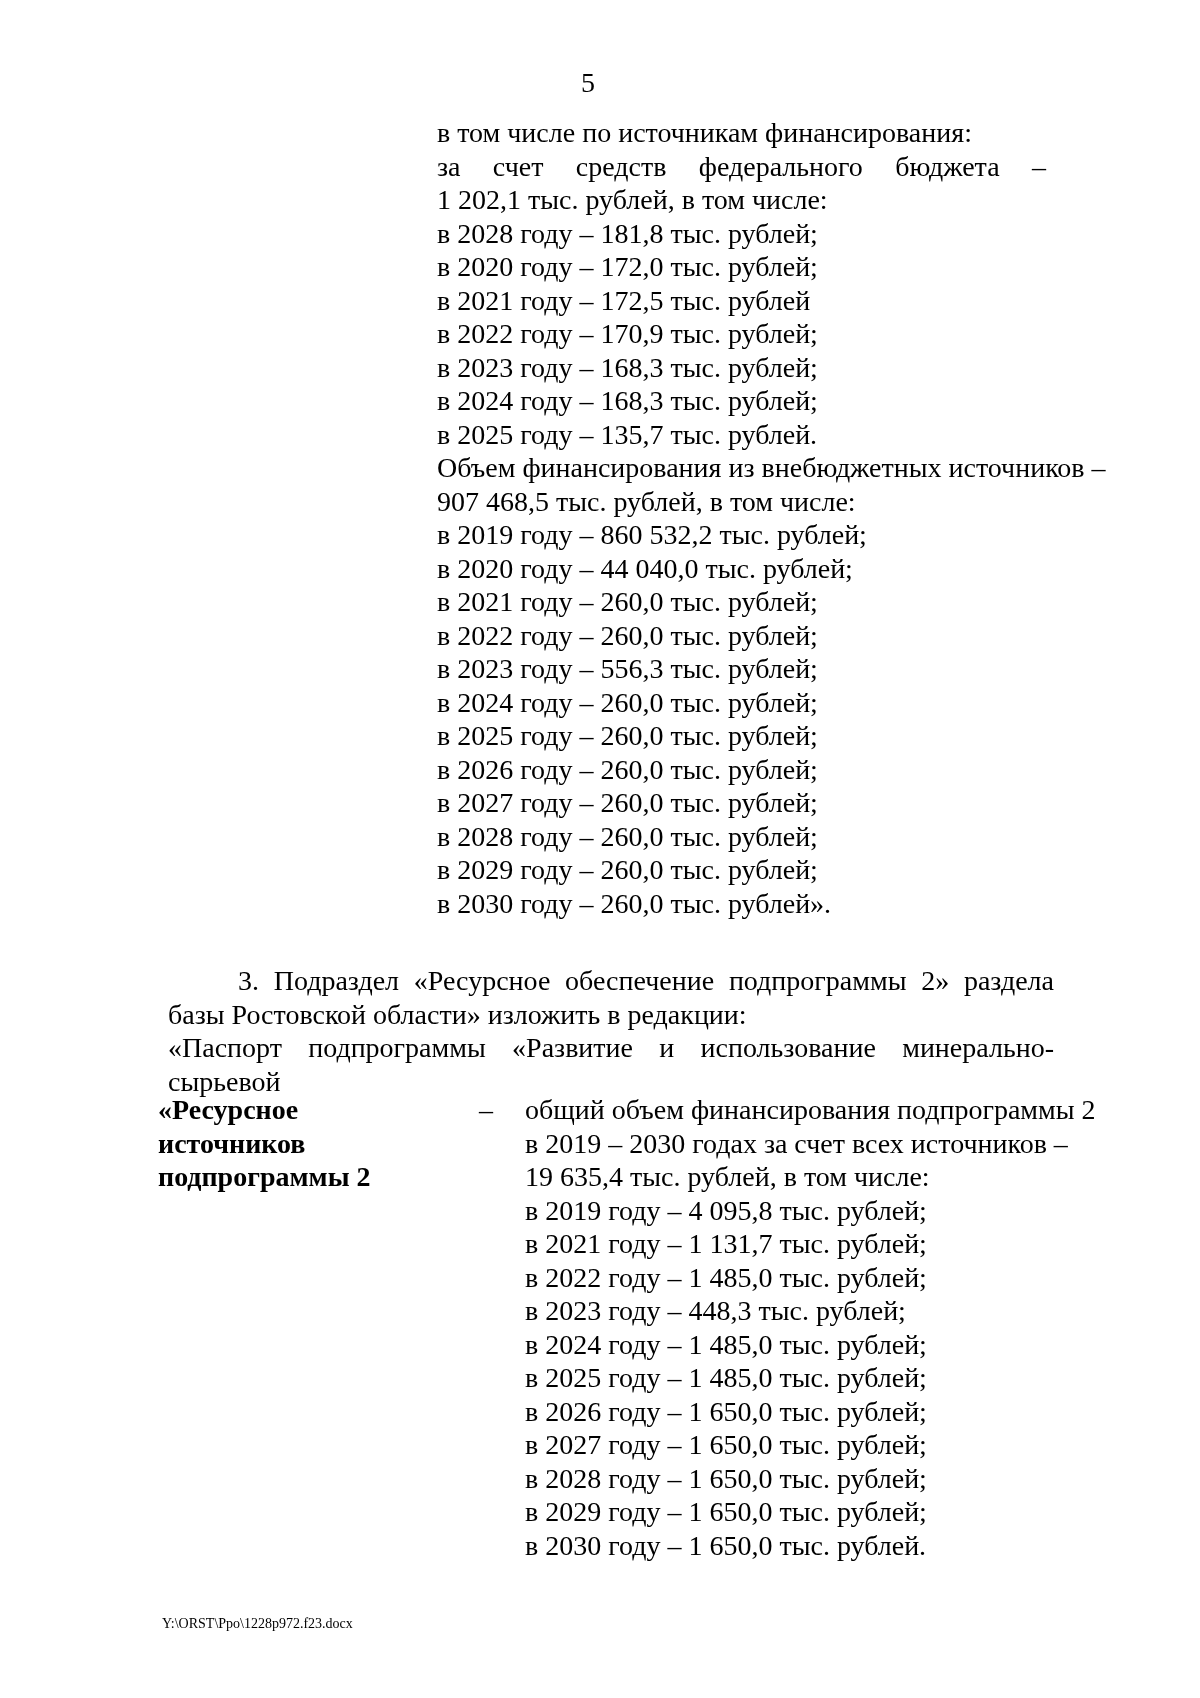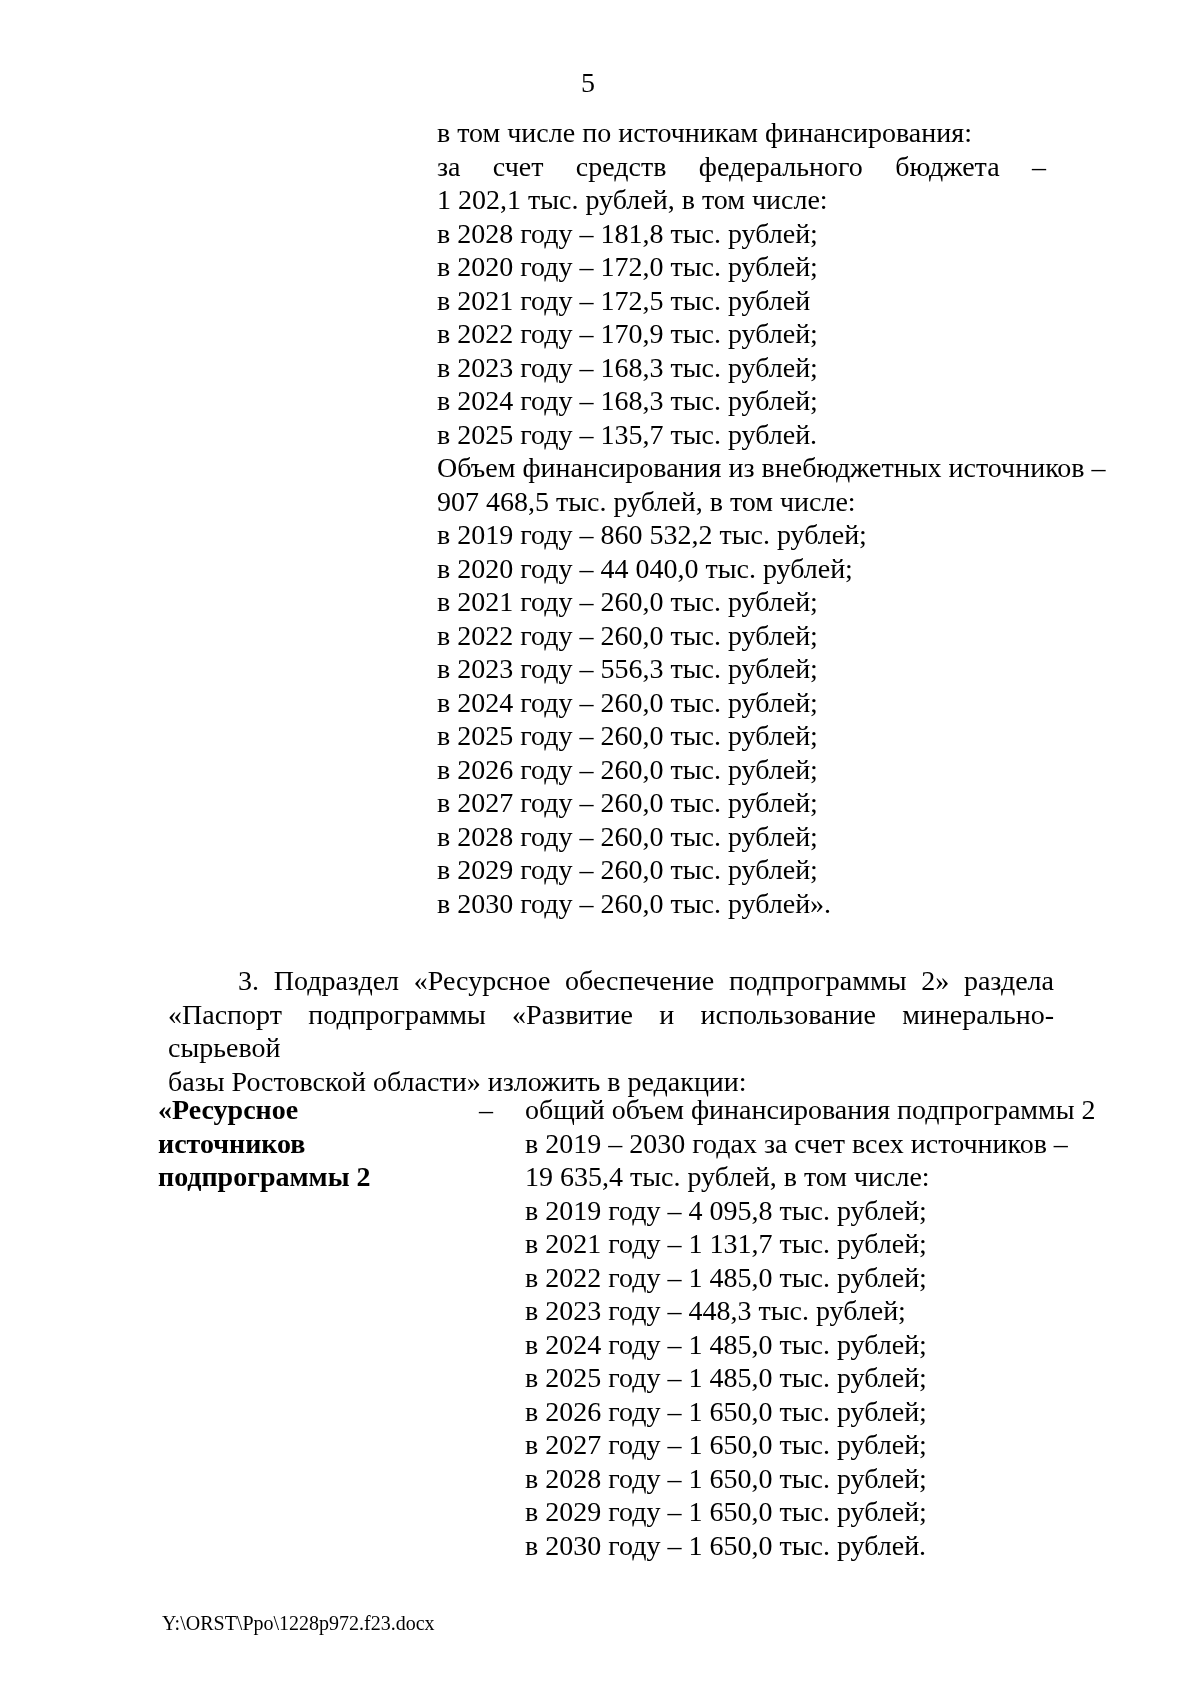--- a/index.html
+++ b/index.html
@@ -56,21 +56,21 @@
     line-height: 33.5px;
   }
   .resource-values {
     left: 525px;
     top: 1093px;
     width: 560px;
   }
   .doc-footer {
     left: 162px;
     top: 1611px;
-    font-size: 20px;
+    font-size: 14px;
     line-height: 25px;
     white-space: nowrap;
   }
 </style>
 </head>
 <body>
 
 <div class="abs page-number">5</div>
 
 <div class="abs funding-block">
@@ -95,22 +95,22 @@
   <div class="line">в 2025 году – 260,0 тыс. рублей;</div>
   <div class="line">в 2026 году – 260,0 тыс. рублей;</div>
   <div class="line">в 2027 году – 260,0 тыс. рублей;</div>
   <div class="line">в 2028 году – 260,0 тыс. рублей;</div>
   <div class="line">в 2029 году – 260,0 тыс. рублей;</div>
   <div class="line">в 2030 году – 260,0 тыс. рублей».</div>
 </div>
 
 <div class="abs paragraph-3">
   <div class="line justify-last first-indent">3.&nbsp;Подраздел «Ресурсное обеспечение подпрограммы&nbsp;2» раздела</div>
+  <div class="line">базы Ростовской области» изложить в редакции:</div>
   <div class="line justify-last">«Паспорт подпрограммы «Развитие и использование минерально-сырьевой</div>
-  <div class="line">базы Ростовской области» изложить в редакции:</div>
 </div>
 
 <div class="abs resource-label">
   <div class="line">«Ресурсное</div>
   <div class="line">источников</div>
   <div class="line">подпрограммы 2</div>
 </div>
 
 <div class="abs resource-dash">–</div>
 

